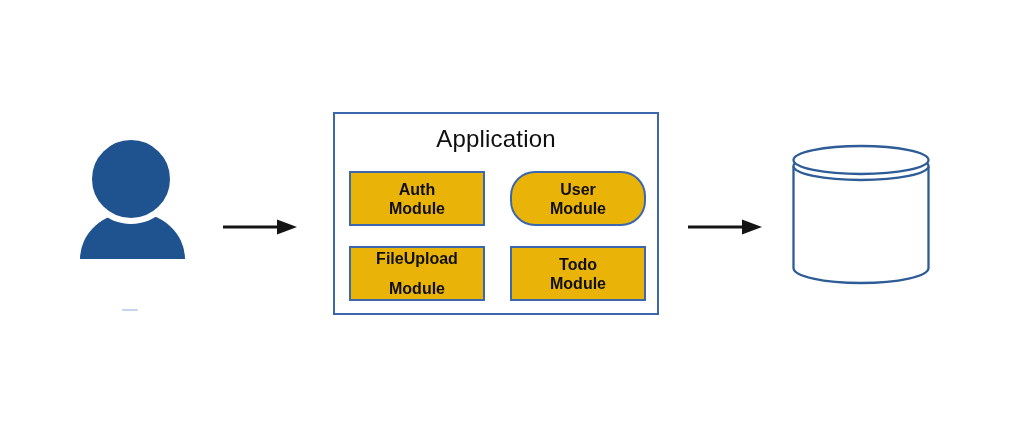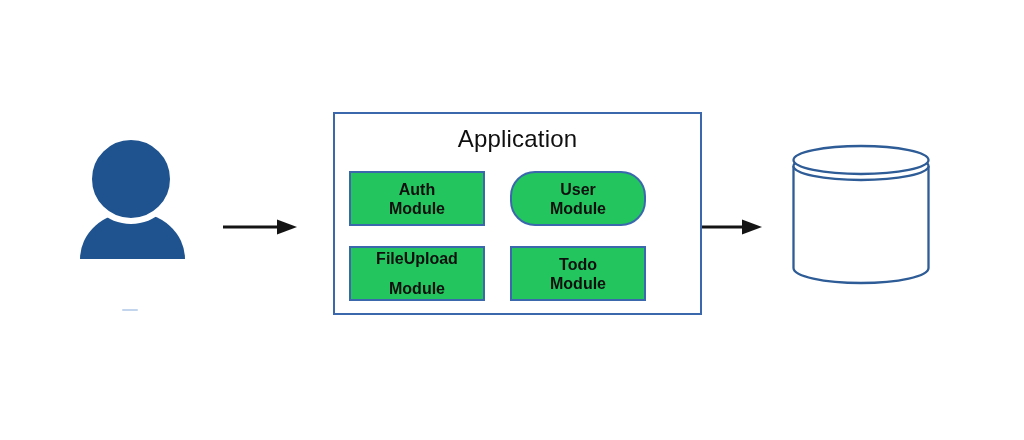--- a/index.html
+++ b/index.html
@@ -15,41 +15,41 @@
     position:relative;
     width:1024px;height:440px;
     background:var(--bg);
     overflow:hidden;
     font-family:"Liberation Sans", sans-serif;
   }
   .shapes{position:absolute;left:0;top:0;width:1024px;height:440px;}
   .app-box{
     position:absolute;
     left:333px;top:112px;
-    width:369px;height:203px;
+    width:326px;height:203px;
     border:2px solid var(--box-border);
     box-sizing:border-box;
     background:#fff;
   }
   .app-title{
     position:absolute;
     left:0;top:10px;width:100%;
     text-align:center;
     font-size:24px;
     line-height:30px;
     font-weight:400;
     color:var(--text);
     letter-spacing:0.2px;
   }
   .module-box{
     position:absolute;
     width:136px;height:55px;
     border:2px solid var(--box-border);
     box-sizing:border-box;
-    background:#22c55e;
+    background:#eab308;
     display:flex;
     flex-direction:column;
     align-items:center;
     justify-content:center;
   }
   .module-box span{
     display:block;
     font-size:16px;
     font-weight:700;
     line-height:19px;

